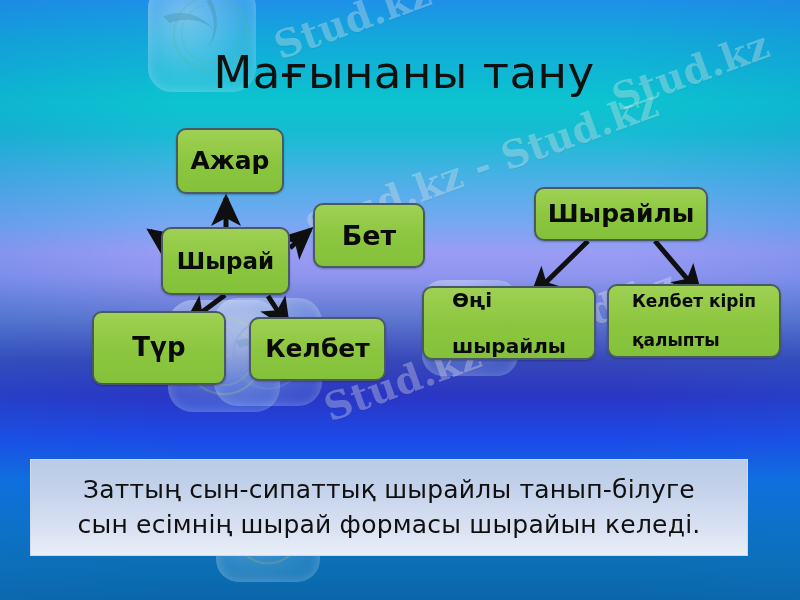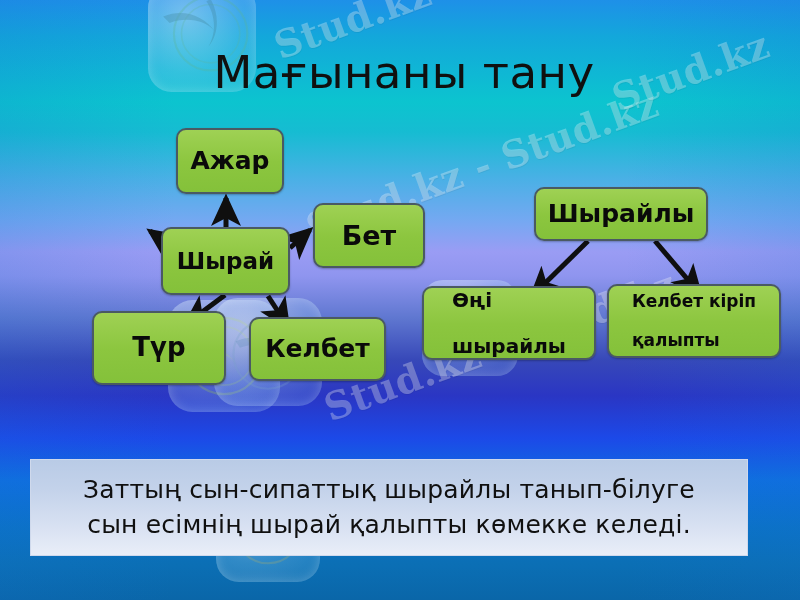--- a/index.html
+++ b/index.html
@@ -260,16 +260,16 @@
       <span>
         <span>Келбет кіріп</span><br>
         <span>қалыпты</span>
       </span>
     </div>
 
   </div>
 
   <div class="caption">
     <p>Заттың сын-сипаттық шырайлы танып-білуге</p>
-    <p>сын есімнің шырай қалыпты көмекке келеді.</p>
+    <p>сын есімнің шырай формасы шырайын келеді.</p>
   </div>
 
 </div>
 
 </body></html>

